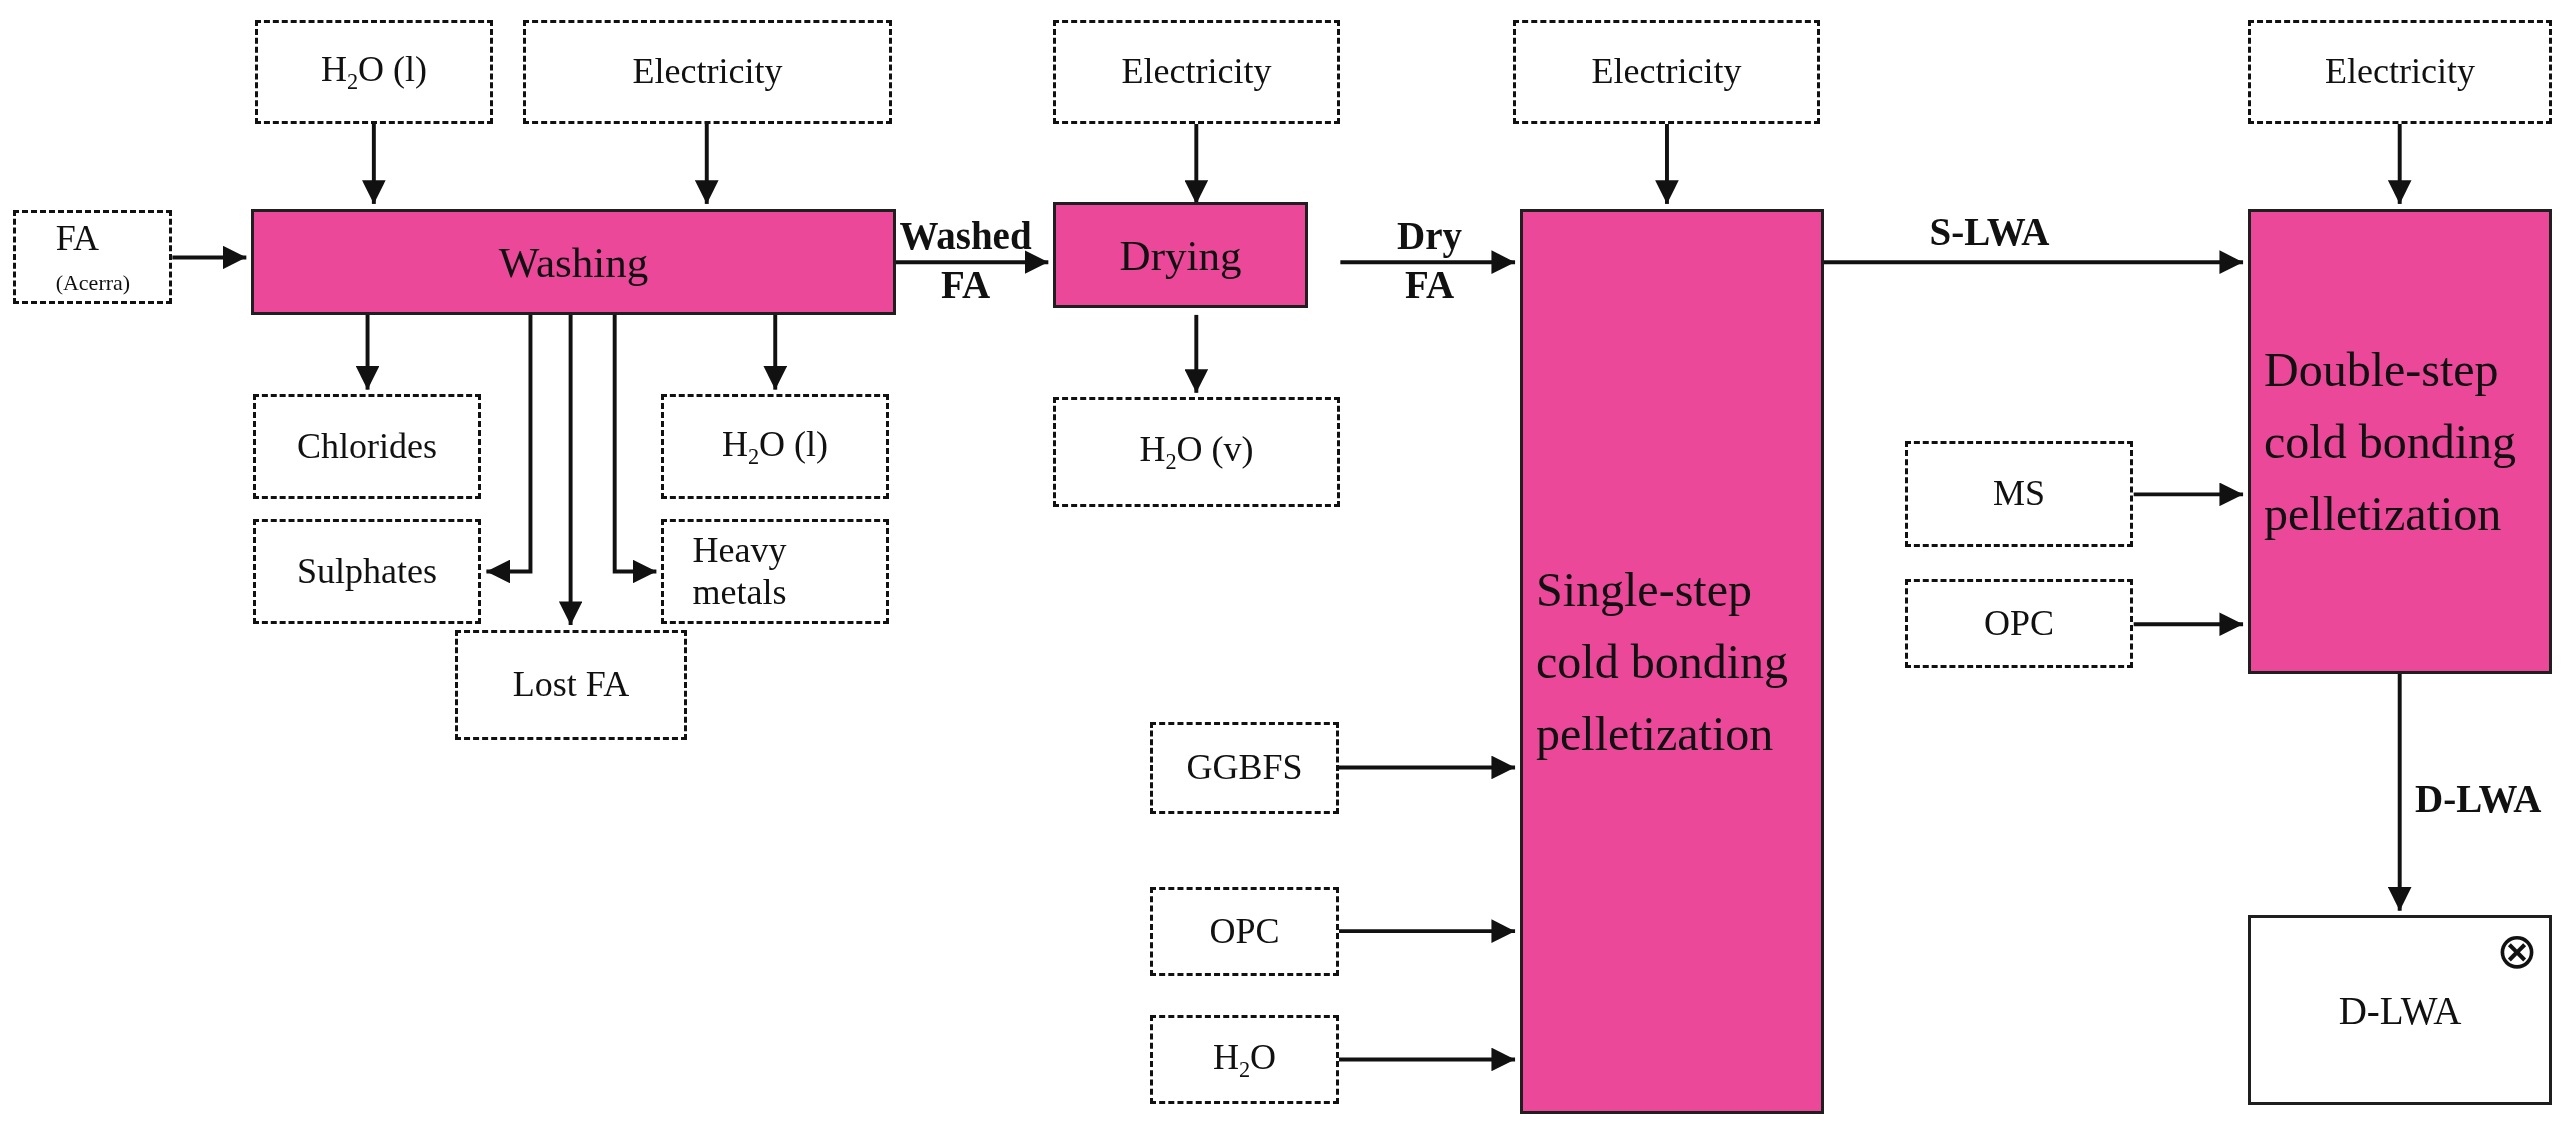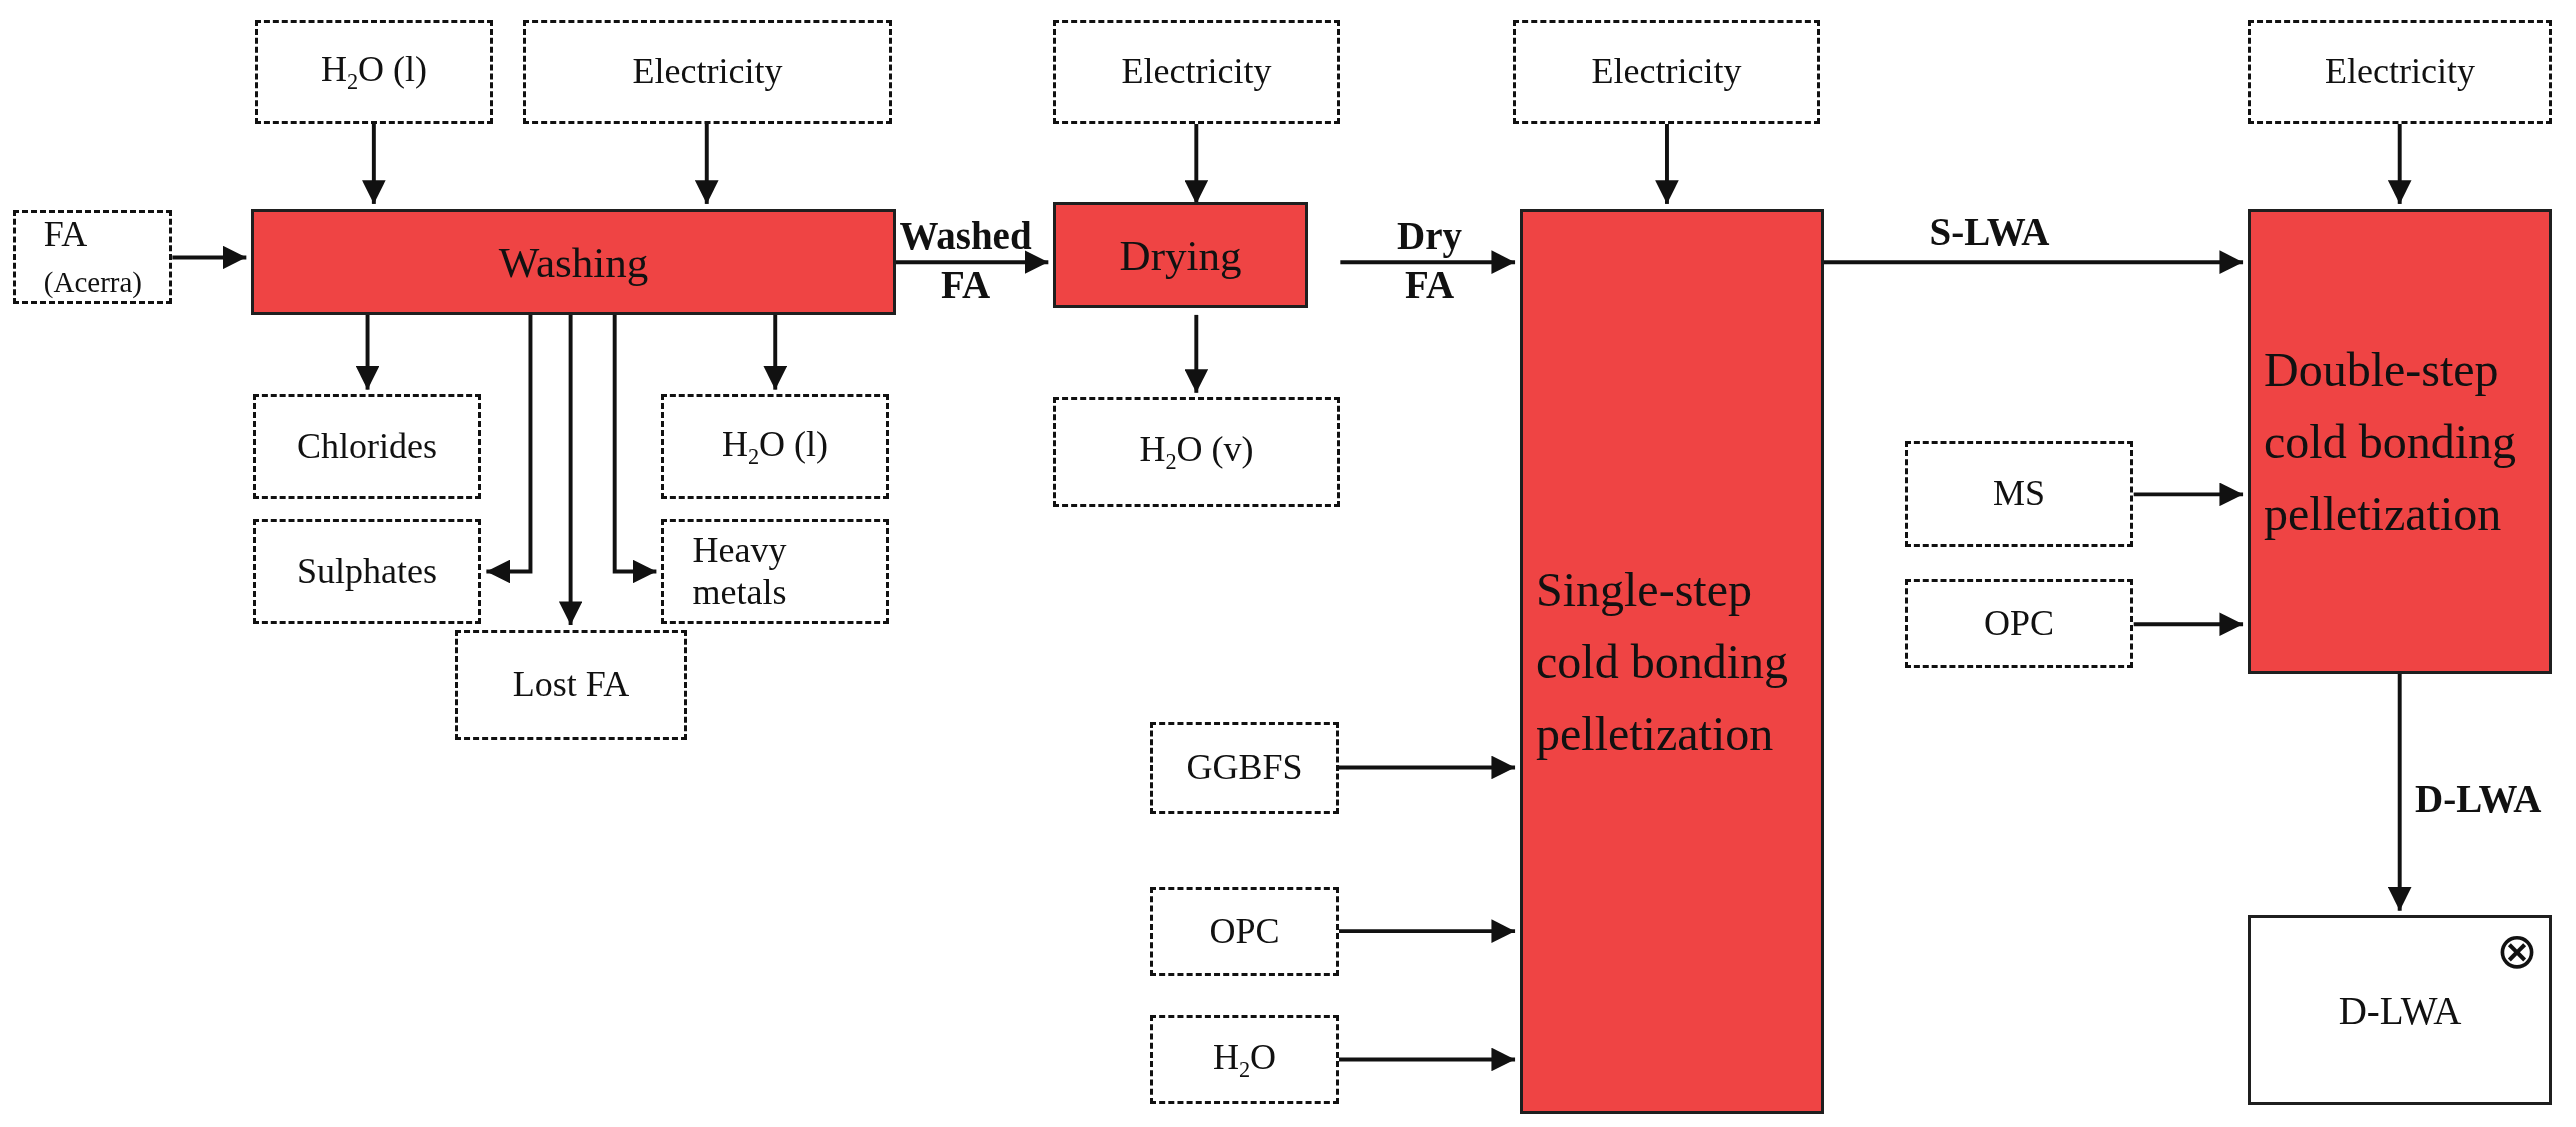--- a/index.html
+++ b/index.html
@@ -12,28 +12,28 @@
     overflow:hidden;
   }
   .wires{position:absolute;left:0;top:0;z-index:1;}
   .bx{
     position:absolute;z-index:2;
     display:flex;align-items:center;justify-content:center;
     text-align:left;background:#ffffff;
     box-sizing:border-box;
   }
   .dash{border:3.1px dashed #111111;font-size:36px;line-height:1.15;}
-  .proc{border:3.9px solid #1f1f1f;background:#ef4444;font-size:43px;}
+  .proc{border:3.9px solid #1f1f1f;background:#ec4899;font-size:43px;}
   .proc-multi{font-size:48px;line-height:1.5;}
   .proc-multi .lbl{display:block;max-width:272px;margin:0 auto;}
   .narrow .lbl{display:block;max-width:165px;margin:0 auto;}
   .lbl{display:block;}
   .sub2 sub,.lbl sub{font-size:62%;}
   .src .main{display:block;font-size:36px;line-height:1.1;}
-  .src .sub{display:block;font-size:29px;line-height:1.1;margin-top:12px;}
+  .src .sub{display:block;font-size:22px;line-height:1.1;margin-top:12px;}
   .flow{
     position:absolute;z-index:3;
     font-weight:bold;font-size:39px;line-height:49px;
     text-align:center;
   }
   .flow .ln{display:block;}
   .sink{background:#ffffff;border:3.9px solid #1f1f1f;font-size:39px;}
   .circle-x{
     position:absolute;top:7.9px;right:11px;
     font-size:50px;line-height:1;

